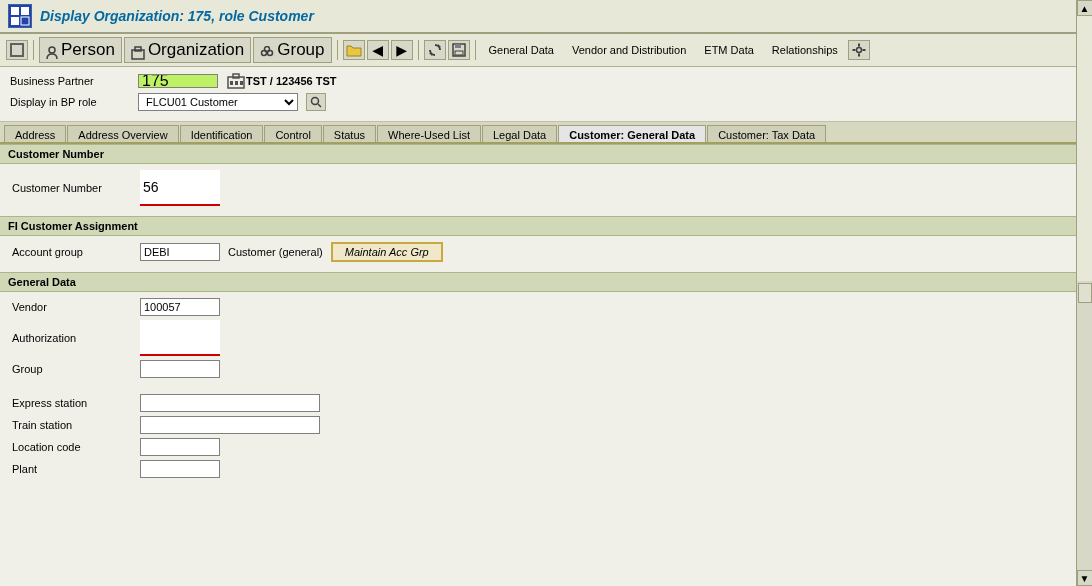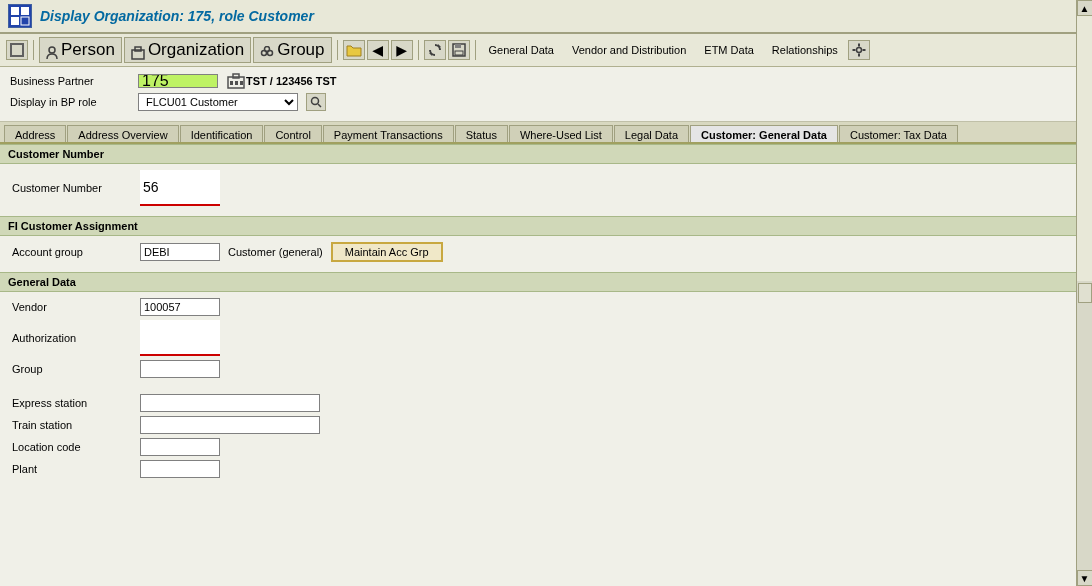--- a/index.html
+++ b/index.html
@@ -163,20 +163,21 @@
     }
     .field-value-text { font-size: 11px; }
 
     .maintain-btn {
       background: #f0e8c8;
       border: 2px solid #c8a840;
       padding: 2px 12px;
       font-size: 11px;
       cursor: pointer;
       color: #000;
+      font-style: italic;
     }
 
     
     .scrollbar-area {
       position: absolute;
       right: 0; top: 0; bottom: 0;
       width: 16px;
       background: #d8d8c8;
       border-left: 1px solid #a0a080;
       display: flex; flex-direction: column; align-items: center;
@@ -327,21 +328,20 @@
         </svg>
     </div>
   </div>
 </div>
 
 <div class="tabs-container">
   <div class="tab">Address</div>
   <div class="tab">Address Overview</div>
   <div class="tab">Identification</div>
   <div class="tab">Control</div>
-  <div class="tab">Payment Transactions</div>
   <div class="tab">Status</div>
   <div class="tab">Where-Used List</div>
   <div class="tab">Legal Data</div>
   <div class="tab active">Customer: General Data</div>
   <div class="tab">Customer: Tax Data</div>
 </div>
 
 <div class="main-wrapper">
   <div class="main-content">
 

